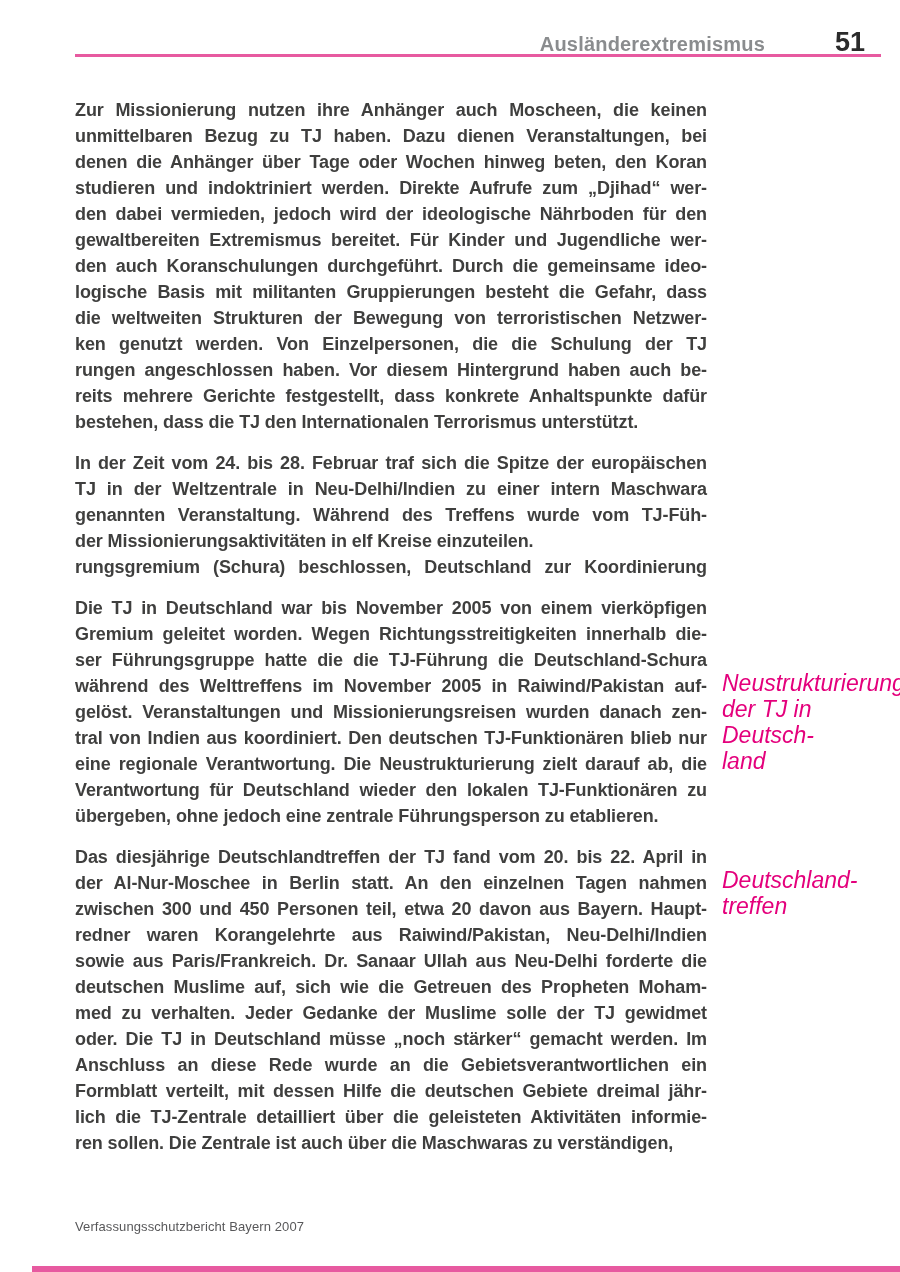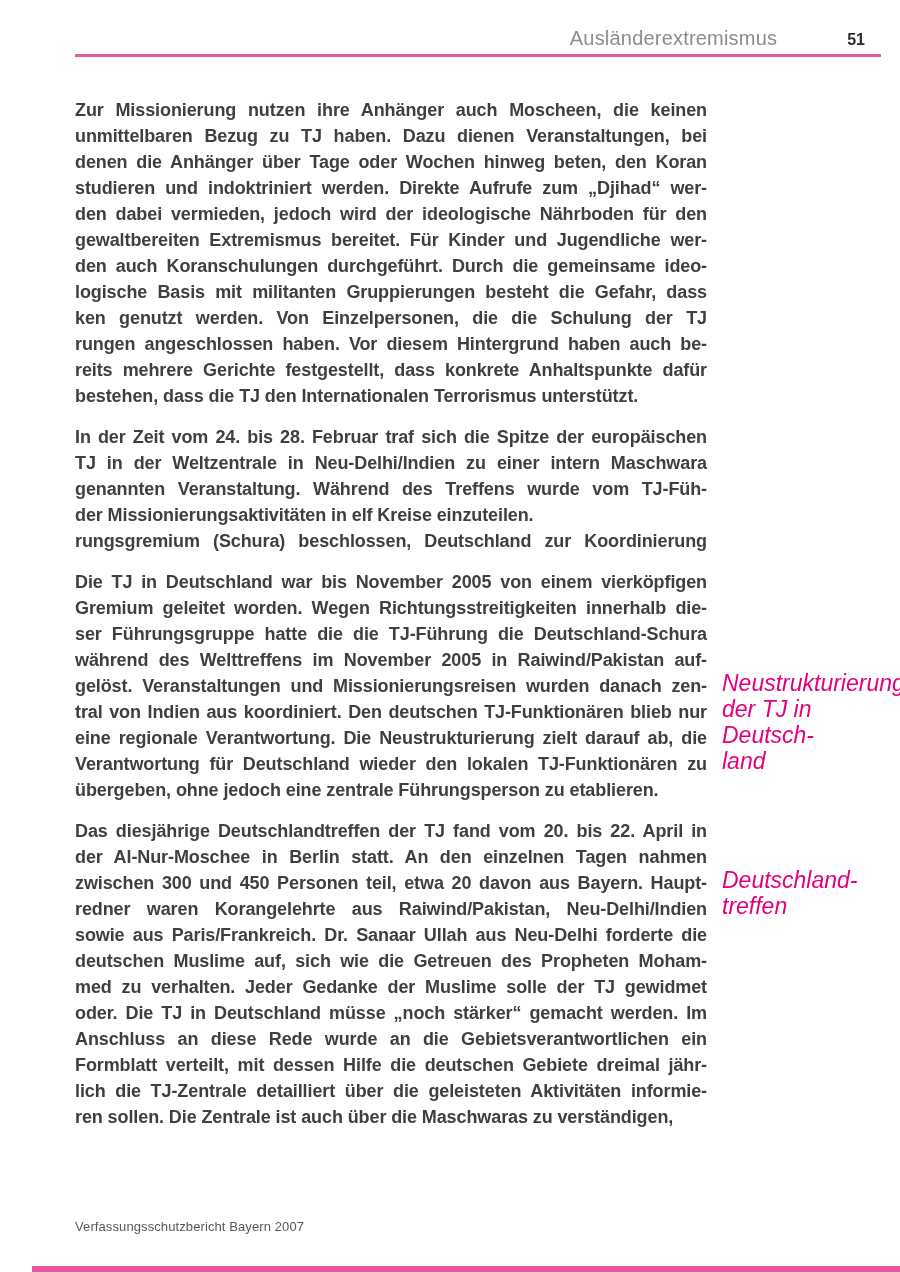--- a/index.html
+++ b/index.html
@@ -21,26 +21,26 @@
     position: absolute;
     top: 27px;
     left: 75px;
     width: 806px;
     display: flex;
     justify-content: flex-end;
     align-items: baseline;
   }
   .header .section-title {
     font-size: 20px;
-    font-weight: normal;
+    font-weight: bold;
     color: #8a8c8e;
     letter-spacing: 0.2px;
   }
   .header .page-number {
-    font-size: 16px;
+    font-size: 27px;
     font-weight: bold;
     color: #2b2b2b;
     margin-left: 70px;
     margin-right: 16px;
   }
   .header-rule {
     position: absolute;
     top: 54px;
     left: 75px;
     width: 806px;
@@ -117,20 +117,21 @@
   <div class="body-col">
     <div class="para">
         <div class="line">Zur Missionierung nutzen ihre Anhänger auch Moscheen, die keinen</div>
         <div class="line">unmittelbaren Bezug zu TJ haben. Dazu dienen Veranstaltungen, bei</div>
         <div class="line">denen die Anhänger über Tage oder Wochen hinweg beten, den Koran</div>
         <div class="line">studieren und indoktriniert werden. Direkte Aufrufe zum „Djihad“ wer-</div>
         <div class="line">den dabei vermieden, jedoch wird der ideologische Nährboden für den</div>
         <div class="line">gewaltbereiten Extremismus bereitet. Für Kinder und Jugendliche wer-</div>
         <div class="line">den auch Koranschulungen durchgeführt. Durch die gemeinsame ideo-</div>
         <div class="line">logische Basis mit militanten Gruppierungen besteht die Gefahr, dass</div>
+        <div class="line">die weltweiten Strukturen der Bewegung von terroristischen Netzwer-</div>
         <div class="line">ken genutzt werden. Von Einzelpersonen, die die Schulung der TJ</div>
         <div class="line">rungen angeschlossen haben. Vor diesem Hintergrund haben auch be-</div>
         <div class="line">reits mehrere Gerichte festgestellt, dass konkrete Anhaltspunkte dafür</div>
         <div class="line last">bestehen, dass die TJ den Internationalen Terrorismus unterstützt.</div>
       </div>
     <div class="para">
         <div class="line">In der Zeit vom 24. bis 28. Februar traf sich die Spitze der europäischen</div>
         <div class="line">TJ in der Weltzentrale in Neu-Delhi/Indien zu einer intern Maschwara</div>
         <div class="line">genannten Veranstaltung. Während des Treffens wurde vom TJ-Füh-</div>
         <div class="line last">der Missionierungsaktivitäten in elf Kreise einzuteilen.</div>

